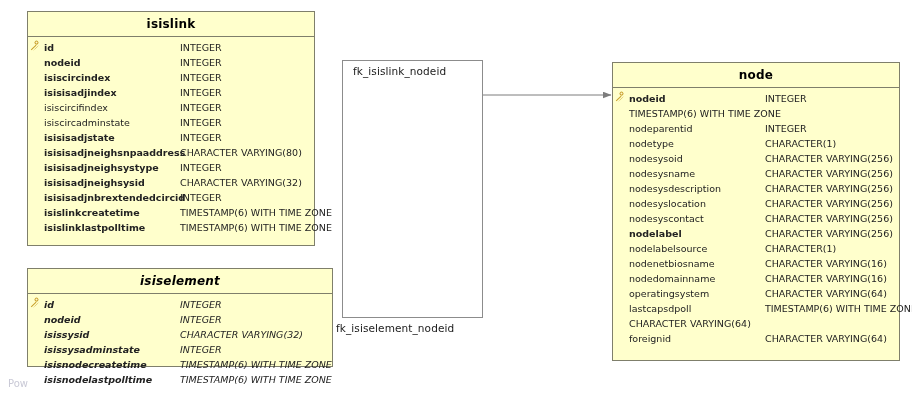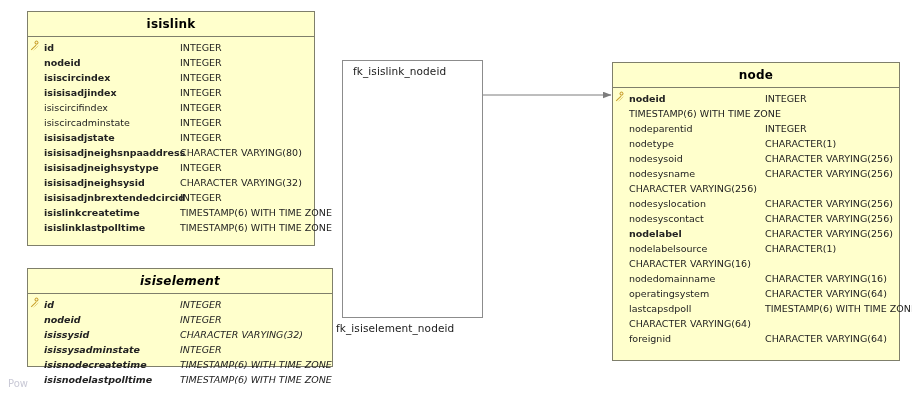--- a/index.html
+++ b/index.html
@@ -285,20 +285,21 @@
         <div class="colname">nodesysoid</div>
         <div class="coltype">CHARACTER VARYING(256)</div>
       </div>
       <div class="row">
         <div class="keycell"></div>
         <div class="colname">nodesysname</div>
         <div class="coltype">CHARACTER VARYING(256)</div>
       </div>
       <div class="row">
         <div class="keycell"></div>
+        <div class="colname">nodesysdescription</div>
         <div class="coltype">CHARACTER VARYING(256)</div>
       </div>
       <div class="row">
         <div class="keycell"></div>
         <div class="colname">nodesyslocation</div>
         <div class="coltype">CHARACTER VARYING(256)</div>
       </div>
       <div class="row">
         <div class="keycell"></div>
         <div class="colname">nodesyscontact</div>
@@ -309,20 +310,21 @@
         <div class="colname">nodelabel</div>
         <div class="coltype">CHARACTER VARYING(256)</div>
       </div>
       <div class="row">
         <div class="keycell"></div>
         <div class="colname">nodelabelsource</div>
         <div class="coltype">CHARACTER(1)</div>
       </div>
       <div class="row">
         <div class="keycell"></div>
+        <div class="colname">nodenetbiosname</div>
         <div class="coltype">CHARACTER VARYING(16)</div>
       </div>
       <div class="row">
         <div class="keycell"></div>
         <div class="colname">nodedomainname</div>
         <div class="coltype">CHARACTER VARYING(16)</div>
       </div>
       <div class="row">
         <div class="keycell"></div>
         <div class="colname">operatingsystem</div>

